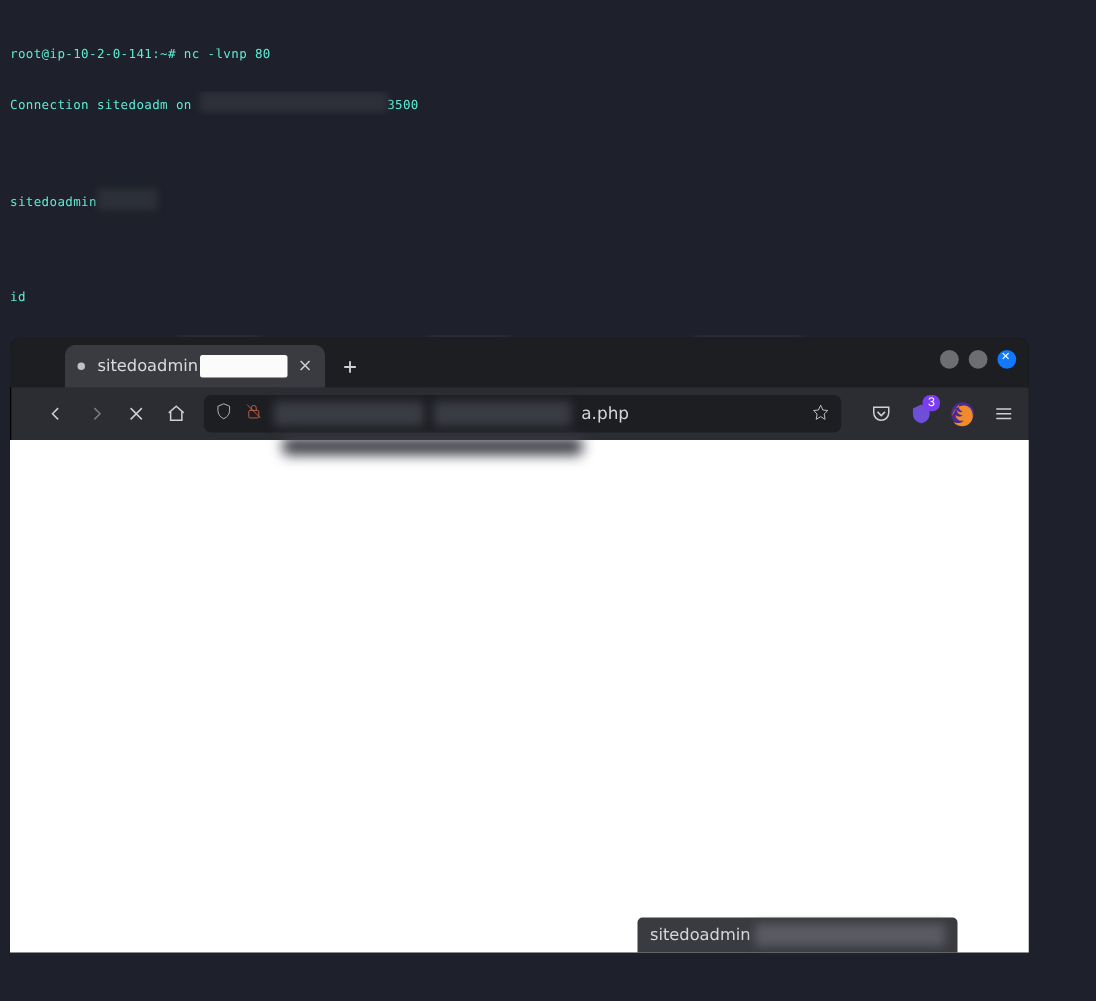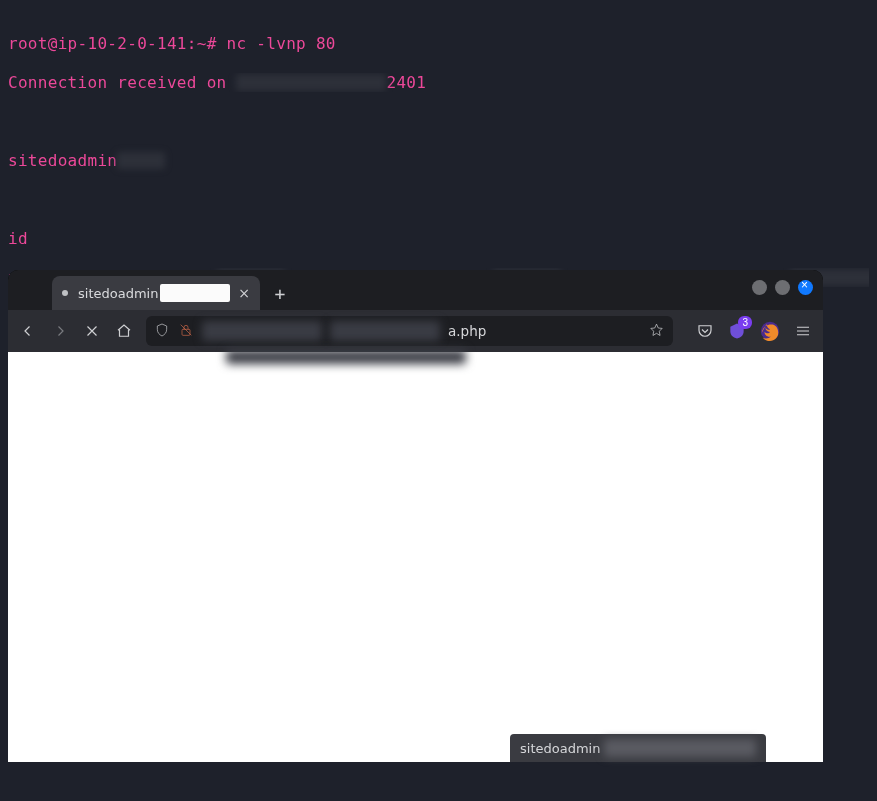--- a/index.html
+++ b/index.html
@@ -2,25 +2,25 @@
 <html><head>
 <meta charset="utf-8">
 <style>
   * { box-sizing: border-box; margin: 0; padding: 0; }
   html, body { width: 877px; height: 801px; background:#1e212b; overflow:hidden; }
   body { font-family: "DejaVu Sans Mono","Menlo","Consolas",monospace; color:#d7d9dc; }
 
   
   .terminal {
     padding: 14px 8px 0 8px;
-    font-size: 16px;
+    font-size: 10px;
     line-height: 19.5px;
     letter-spacing: 0.3px;
     white-space: pre;
-    color:#ec4899;
+    color:#5eead4;
   }
   .terminal .line { height:19.5px; }
   .terminal .wrap { white-space: nowrap; overflow:hidden; }
   .cursor-box {
     display:inline-block;
     width:10px; height:16px;
     border:1.5px solid #c9cbce;
     margin-top:2px;
   }
   .blur {
@@ -111,20 +111,21 @@
   }
 
   
   .toolbar {
     height:42px;
     background:#2c2d33;
     display:flex;
     align-items:center;
     padding:0 10px;
     gap:12px;
+    margin-left:17px;
   }
   .tb-icon {
     width:20px; height:20px;
     color:#cfd0d3;
     display:flex; align-items:center; justify-content:center;
     cursor:pointer;
   }
   .tb-icon svg { width:18px; height:18px; stroke:#cfd0d3; stroke-width:1.6; fill:none; }
   .tb-icon.dim svg { stroke:#7a7b80; }
 
@@ -207,21 +208,21 @@
   }
   .status-bar .sb-blur {
     flex:1; height:18px; background:#5a5b62; filter:blur(4px); margin-left:4px; border-radius:3px;
   }
 </style>
 </head>
 <body>
 
 <div class="terminal">
 <div class="line"><span>root@ip-10-2-0-141:</span><span>~#</span> <span>nc -lvnp 80</span></div>
-<div class="line wrap"><span>Connection received on </span><span class="blur b-ip1"></span><span>2401</span></div>
+<div class="line wrap"><span>Connection sitedoadm on </span><span class="blur b-ip1"></span><span>3500</span></div>
 <div class="line"></div>
 <div class="line"><span>sitedoadmin</span><span class="blur b-user1"></span></div>
 <div class="line"></div>
 <div class="line">id</div>
 <div class="line wrap"><span>uid=10003(sitedoadmin</span><span class="blur b-id1"></span><span> gid=10003(sitedoadmi</span><span class="blur b-id2"></span><span> groups=10003(sitedoadm</span><span class="blur b-id3"></span></div>
 <div class="line"></div>
 <div class="line"><span class="cursor-box"></span></div>
 </div>
 
 <div class="browser">

